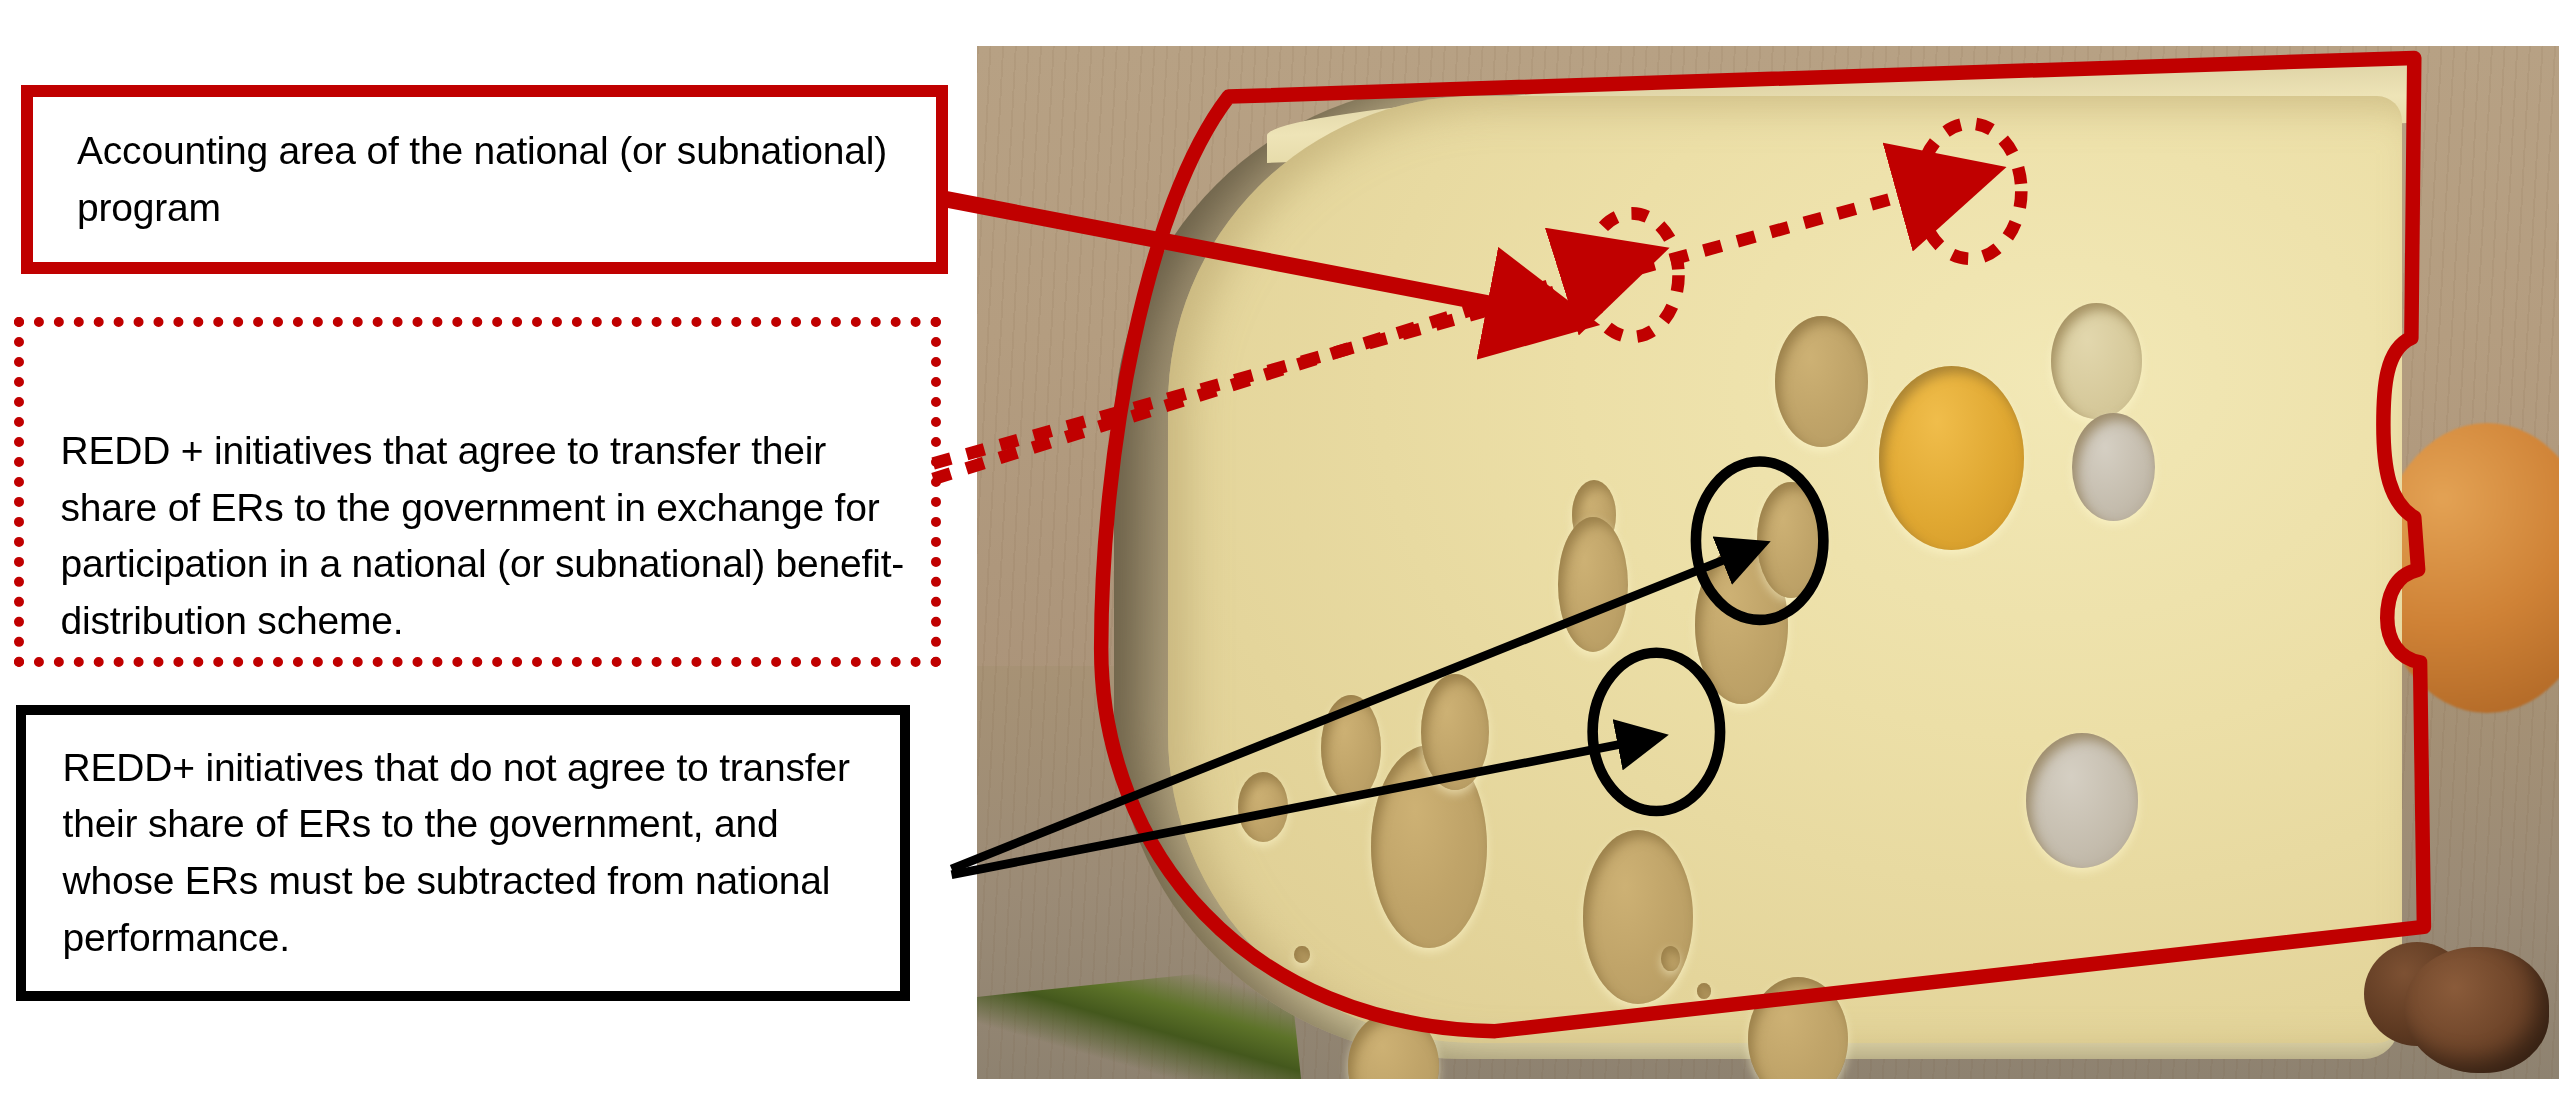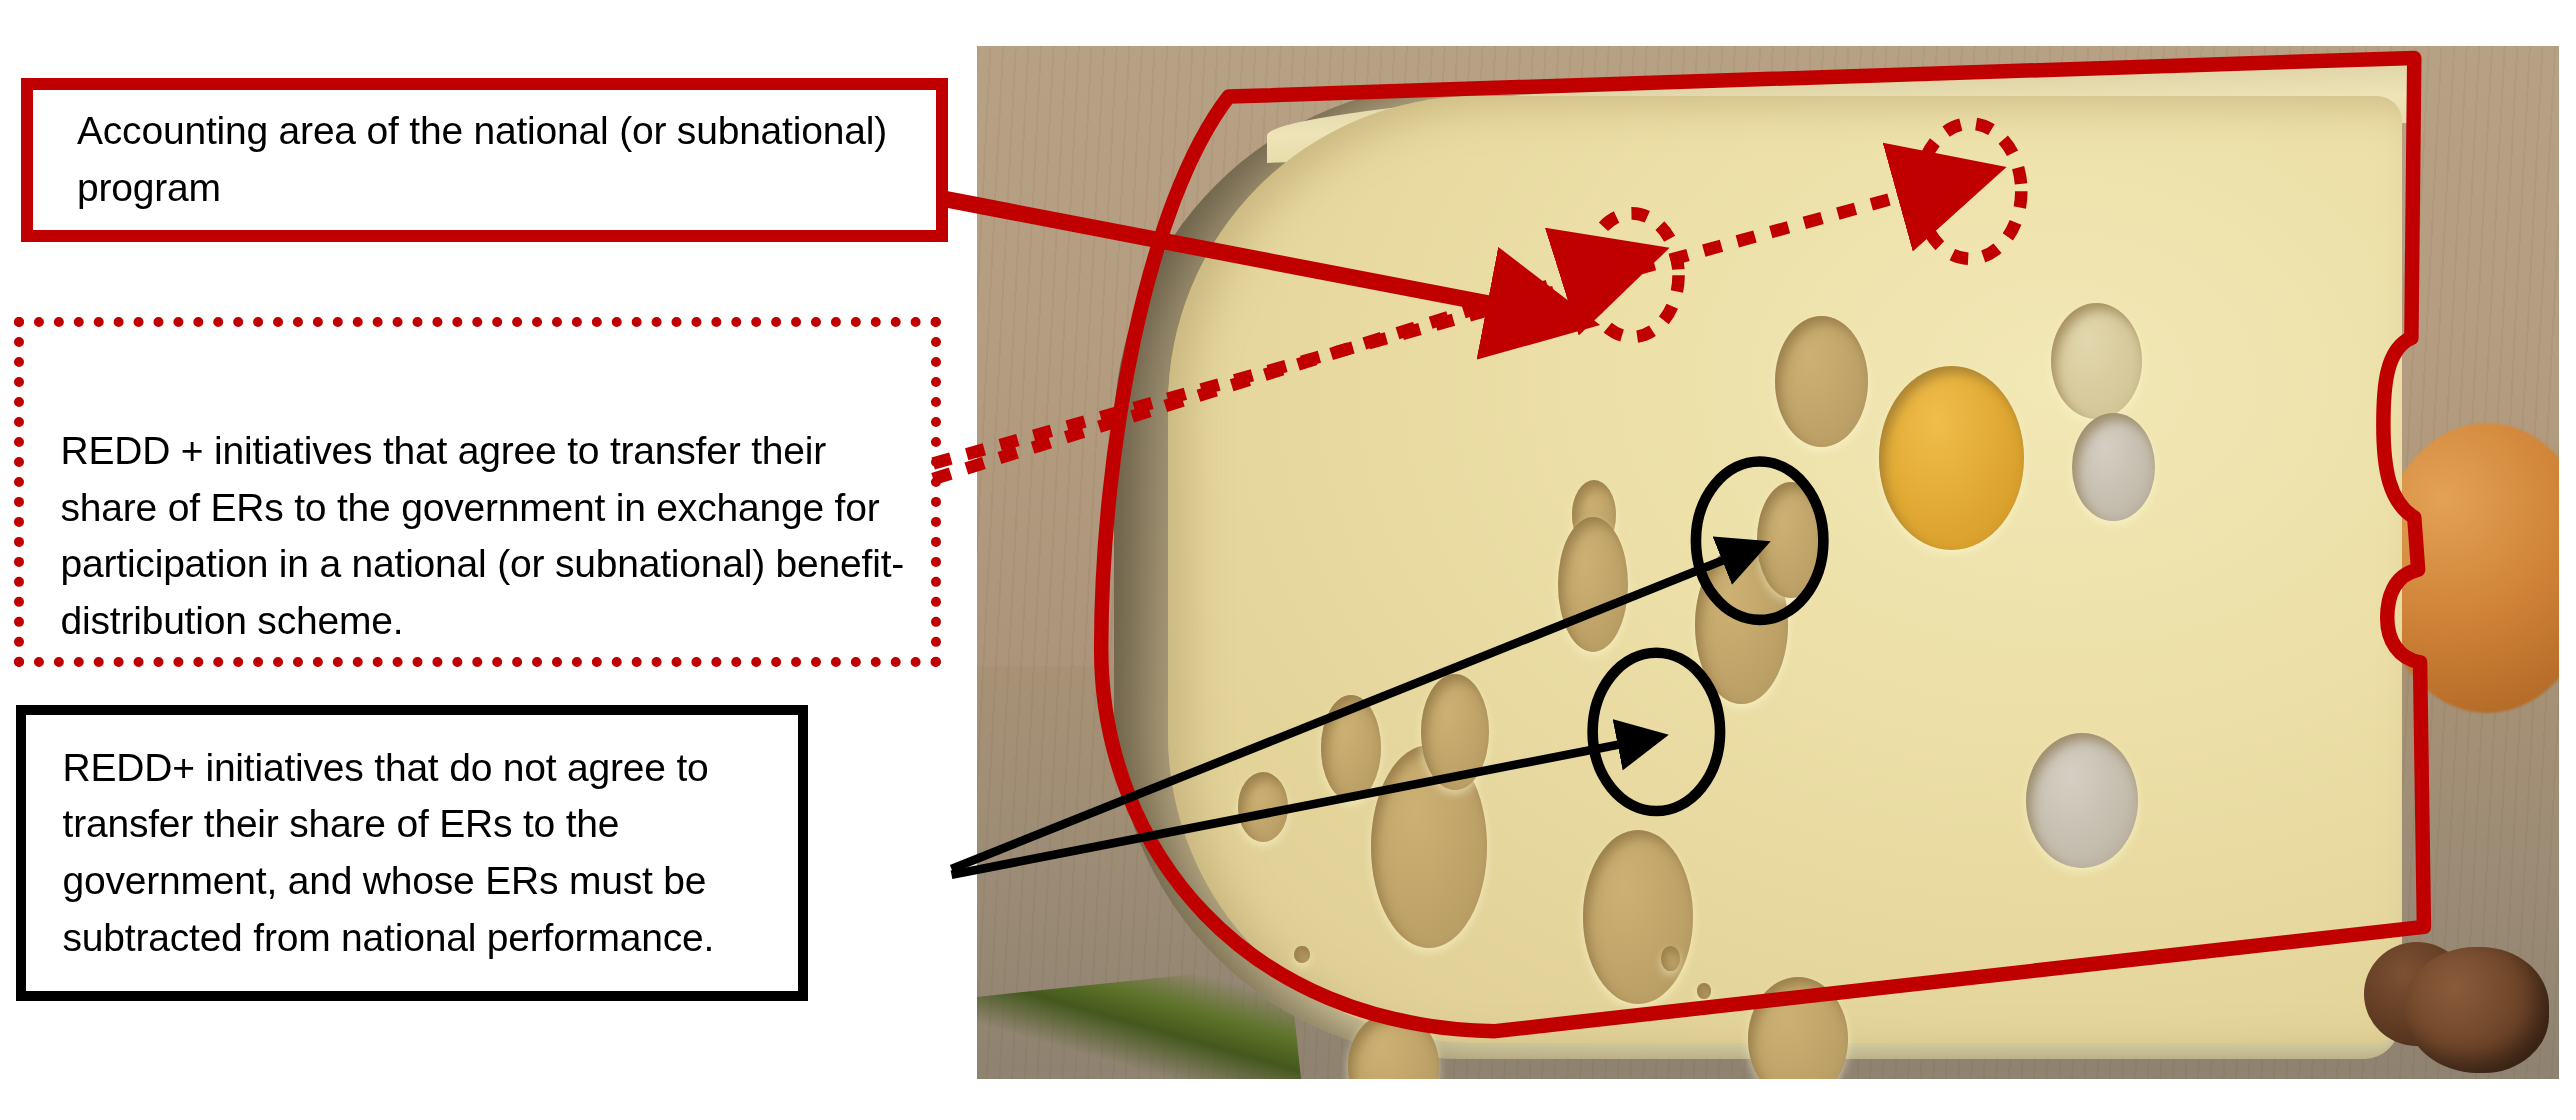--- a/index.html
+++ b/index.html
@@ -27,41 +27,41 @@
   .callout .txt {
     font-size: 39px;
     line-height: 1.45;
     color: #000000;
     white-space: pre-line;
     letter-spacing: -0.2px;
   }
 
   #callout-accounting {
     left: 21px;
-    top: 78px;
+    top: 85px;
     width: 927px;
-    height: 164px;
+    height: 189px;
     border: 12.6px solid #C00000;
     padding: 7.7px 29px 7.7px 44px;
   }
 
   #callout-transfer {
     left: 13.5px;
     top: 317px;
     width: 927px;
     height: 350px;
     border: 10.6px dotted #C00000;
     padding: 7.7px 23px 7.7px 37px;
     align-items: flex-end;
   }
 
   #callout-no-transfer {
     left: 15.5px;
     top: 705px;
-    width: 792px;
+    width: 894px;
     height: 296px;
     border: 10.6px solid #000000;
     padding: 7.7px 23px 7.7px 37px;
   }
 
   
   #photo-panel {
     position: absolute;
     left: 977px;
     top: 46px;

